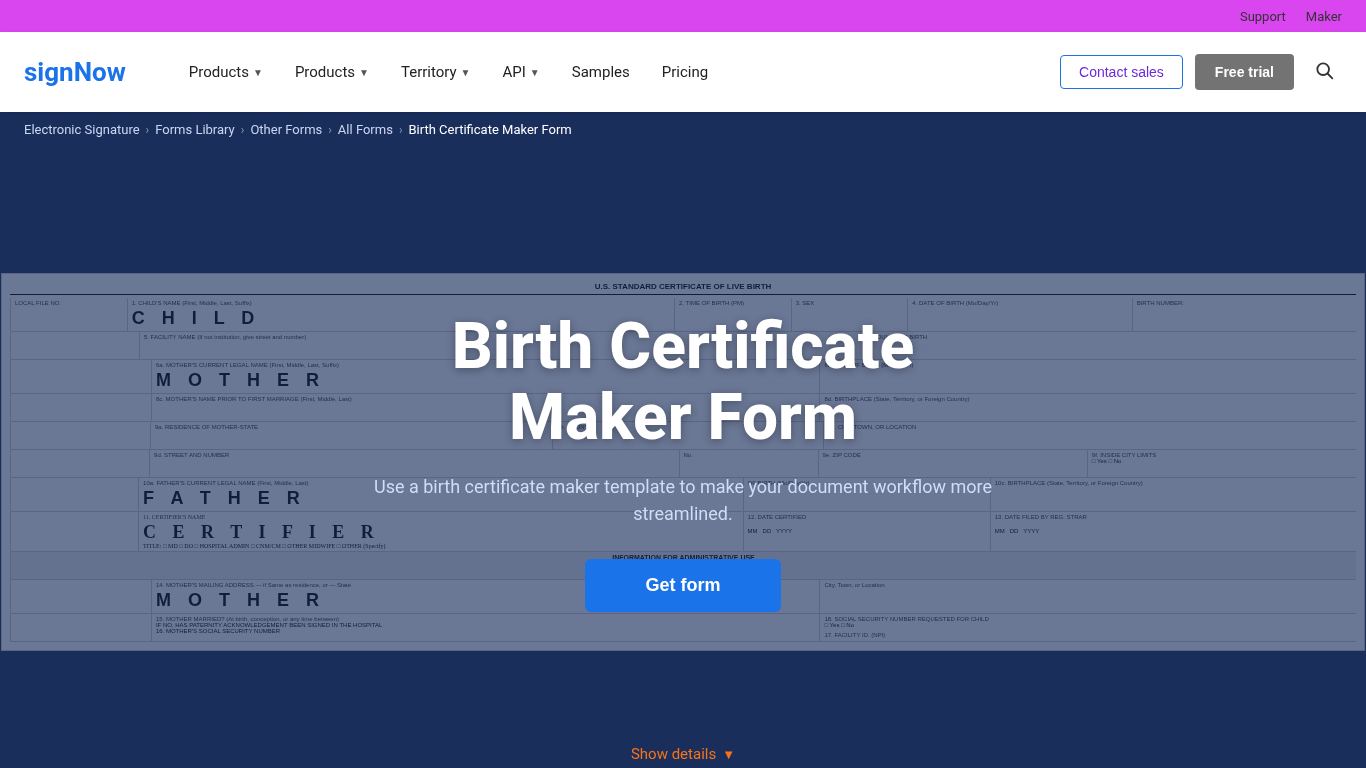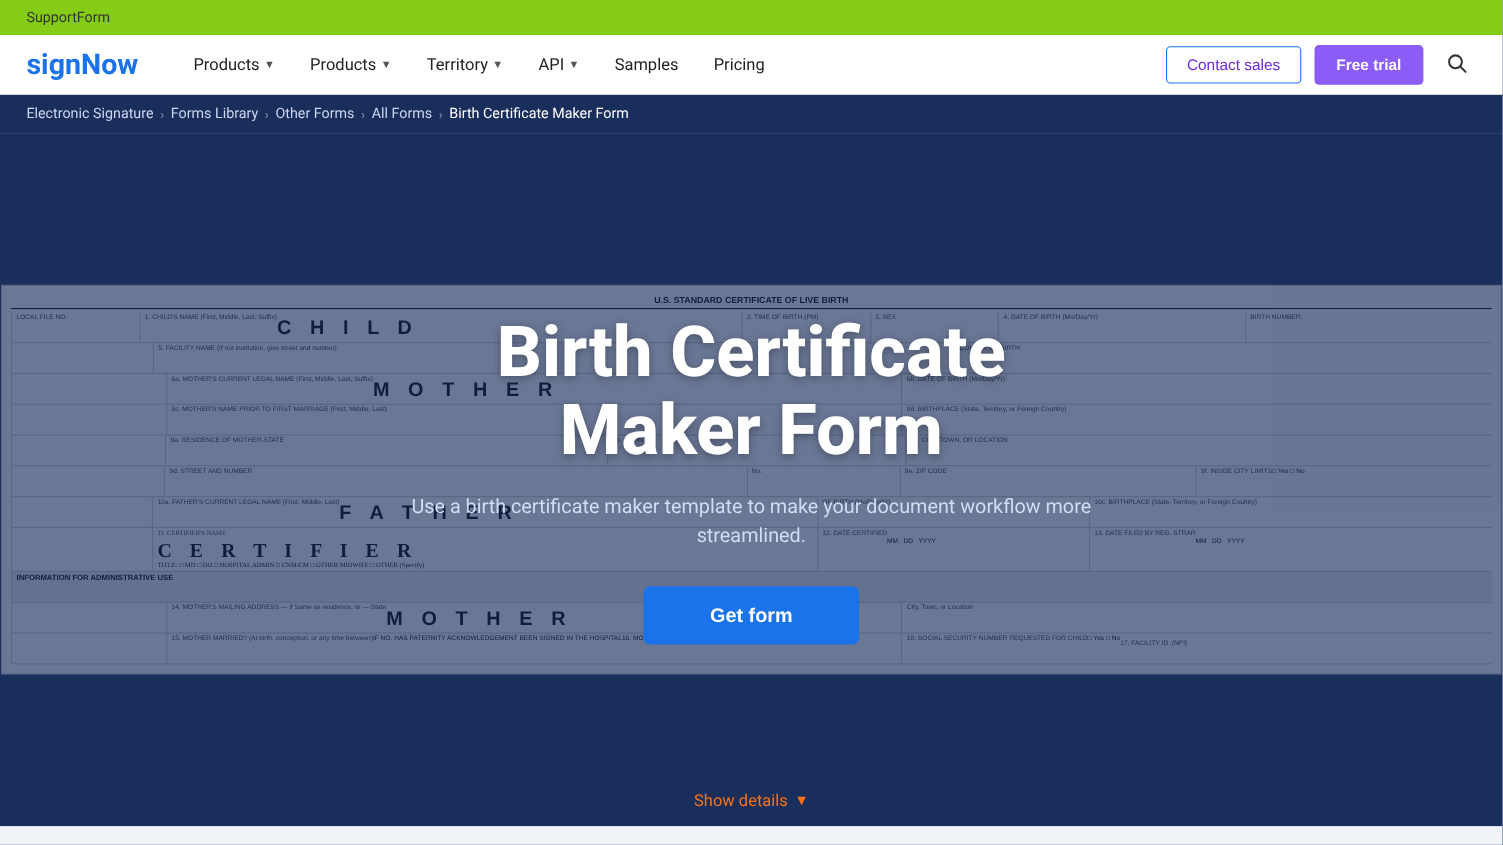--- a/index.html
+++ b/index.html
@@ -1,39 +1,41 @@
 <!DOCTYPE html>
 <html><head>
   <meta charset="utf-8">
   <style>
     * { margin: 0; padding: 0; box-sizing: border-box; }
     body { font-family: -apple-system, BlinkMacSystemFont, 'Segoe UI', Roboto, sans-serif; width: 1366px; height: 768px; overflow: hidden; background: #f0f4f8; }
 
     
     .utility-bar {
-      background: #84cc16;
+      background: #d946ef;
       height: 32px;
       display: flex;
       align-items: center;
+      justify-content: flex-end;
       padding: 0 24px;
+      gap: 20px;
     }
     .utility-bar a {
       font-size: 13px;
       color: #333;
       text-decoration: none;
     }
 
     
     .navbar {
       background: #fff;
-      height: 54px;
+      height: 80px;
       display: flex;
       align-items: center;
       padding: 0 24px;
-      gap: 4px;
+      gap: 17px;
       box-shadow: 0 1px 3px rgba(0,0,0,0.08);
       position: relative;
       z-index: 10;
     }
     .logo {
       display: flex;
       align-items: center;
       margin-right: 32px;
     }
     .logo-text {
@@ -73,21 +75,21 @@
       border: 1.5px solid #1a73e8;
       color: #6d28d9;
       background: transparent;
       padding: 8px 18px;
       border-radius: 4px;
       font-size: 14px;
       font-weight: 500;
       cursor: pointer;
     }
     .btn-free-trial {
-      background: #8b5cf6;
+      background: #737373;
       color: #fff;
       border: none;
       padding: 10px 20px;
       border-radius: 4px;
       font-size: 14px;
       font-weight: 600;
       cursor: pointer;
     }
     .search-icon-btn {
       background: none;
@@ -155,20 +157,21 @@
     }
     .form-row {
       display: flex;
       border-bottom: 1px solid #ccc;
       min-height: 28px;
     }
     .form-cell {
       border-right: 1px solid #ccc;
       padding: 2px 4px;
       display: flex;
+      flex-direction: column;
       justify-content: flex-start;
     }
     .form-cell:last-child { border-right: none; }
     .cell-label { font-size: 6px; color: #333; }
     .cell-big {
       font-size: 18px;
       font-weight: bold;
       letter-spacing: 6px;
       color: #000;
       margin-top: 2px;
@@ -221,21 +224,21 @@
       cursor: pointer;
       z-index: 5;
     }
     .show-details .chev { font-size: 13px; }
   </style>
 </head>
 <body>
 
 <div class="utility-bar">
   <a href="#">Support</a>
-  <a href="#">Form</a>
+  <a href="#">Maker</a>
 </div>
 
 <nav class="navbar">
   <div class="logo">
     <span class="logo-text">
       <span class="sign">sign</span><span class="now">Now</span>
     </span>
   </div>
   <div class="nav-items">
     <div class="nav-item">

